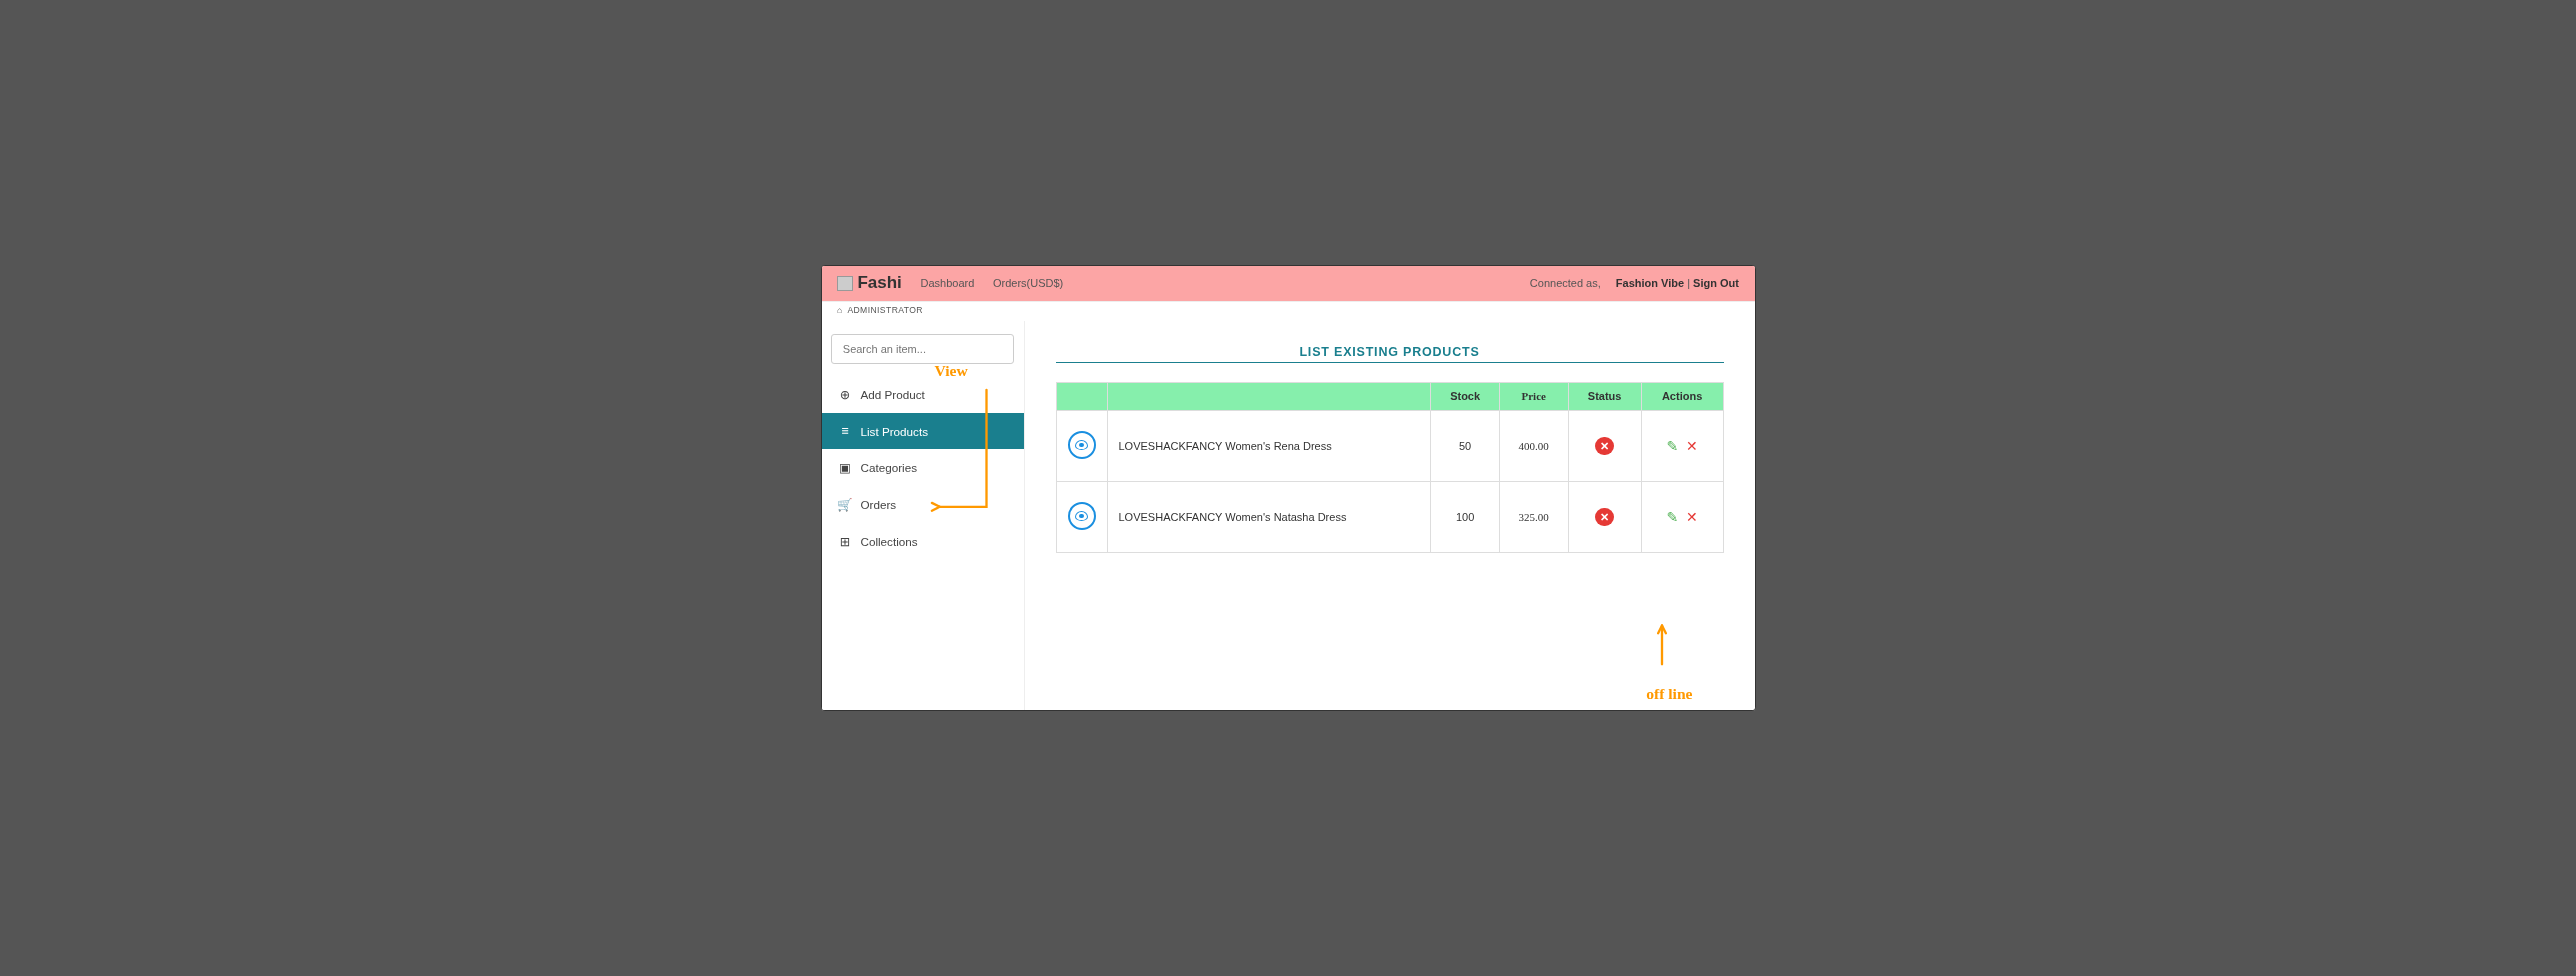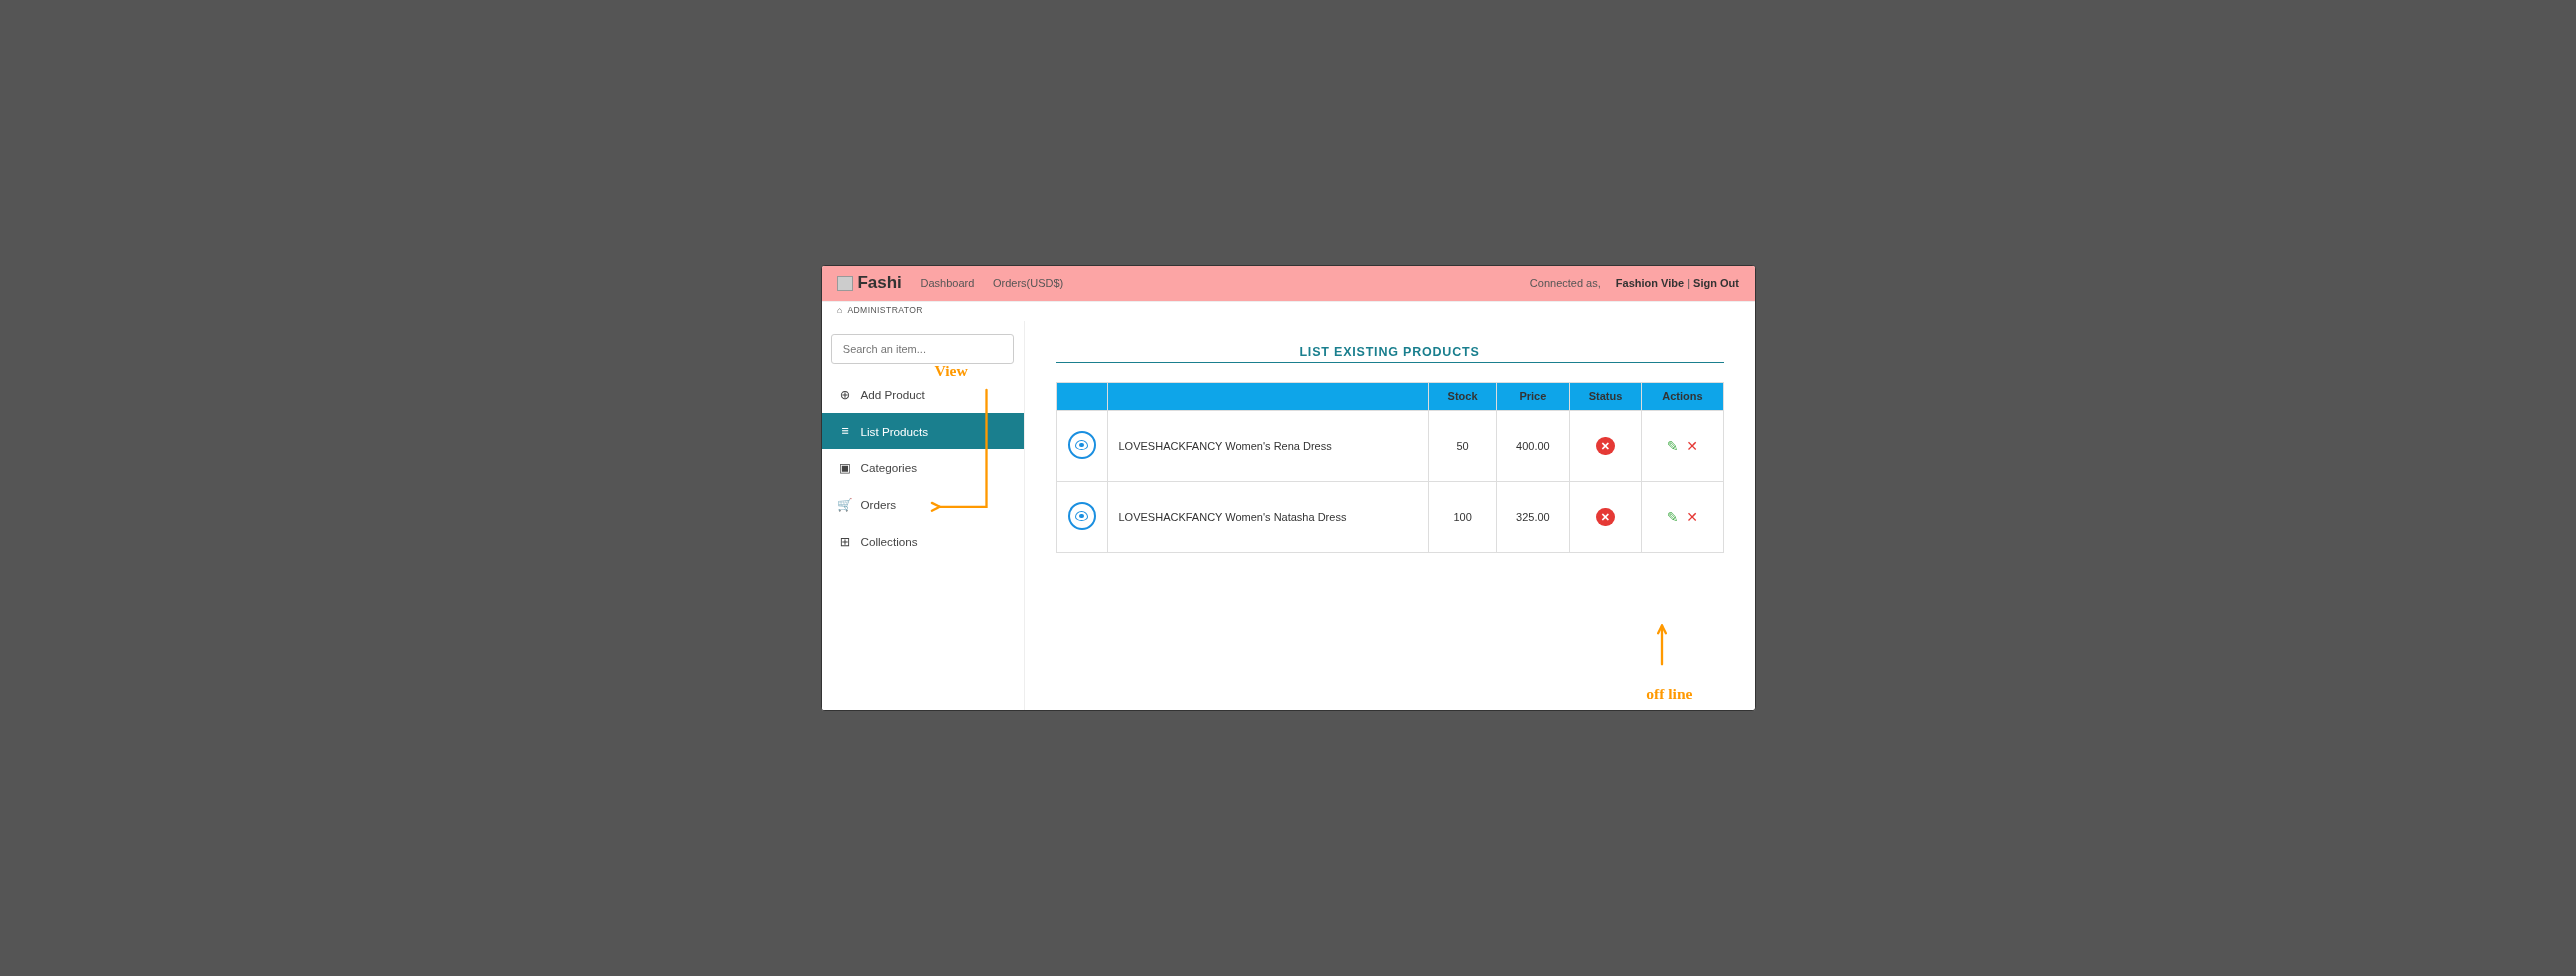--- a/index.html
+++ b/index.html
@@ -147,35 +147,35 @@
       width: 100%;
       border-collapse: collapse;
       font-size: 11px;
     }
     .product-table th {
       text-align: center;
       padding: 7.8px 11px;
       font-weight: bold;
       color: #333;
       border: 0.8px solid #ddd;
-      background: #0ea5e9;
+      background: #86efac;
     }
     .product-table td {
       padding: 20px 11px;
       border: 0.8px solid #ddd;
       color: #333;
       vertical-align: middle;
     }
     .product-table th:first-child,
     .product-table td:first-child {
       width: 47px;
       text-align: center;
     }
     .col-stock { text-align: center; }
-    .col-price { text-align: center; }
+    .col-price { text-align: center; font-family: Liberation Serif, serif; }
     .col-status { text-align: center; }
     .col-actions { text-align: center; }
     
     .eye-icon {
       display: inline-flex;
       align-items: center;
       justify-content: center;
       width: 28px;
       height: 28px;
       border-radius: 50%;

